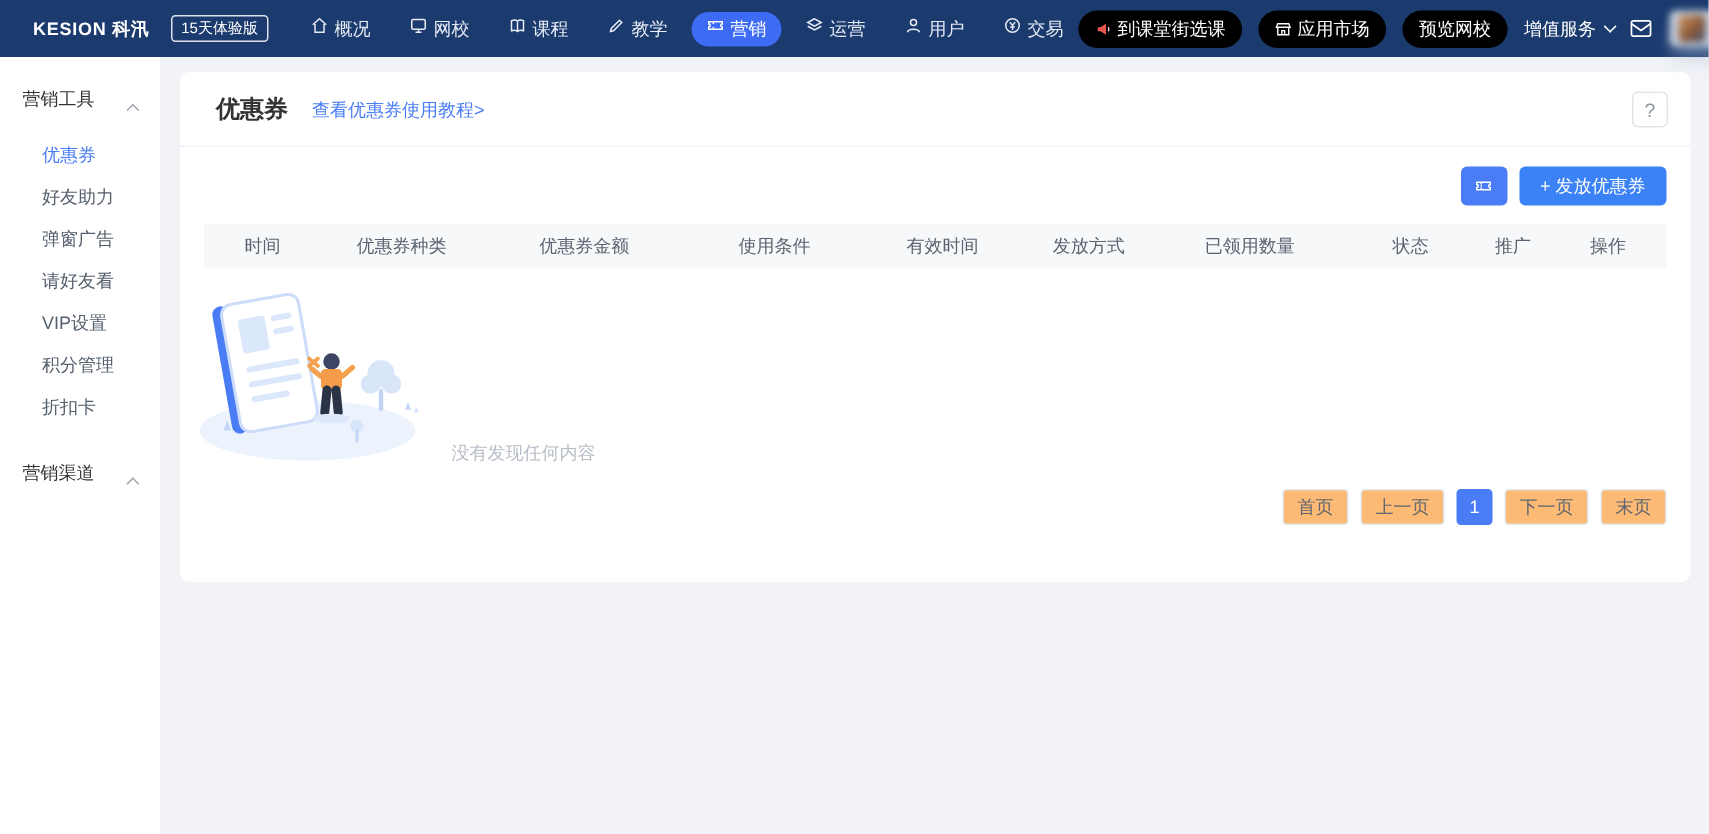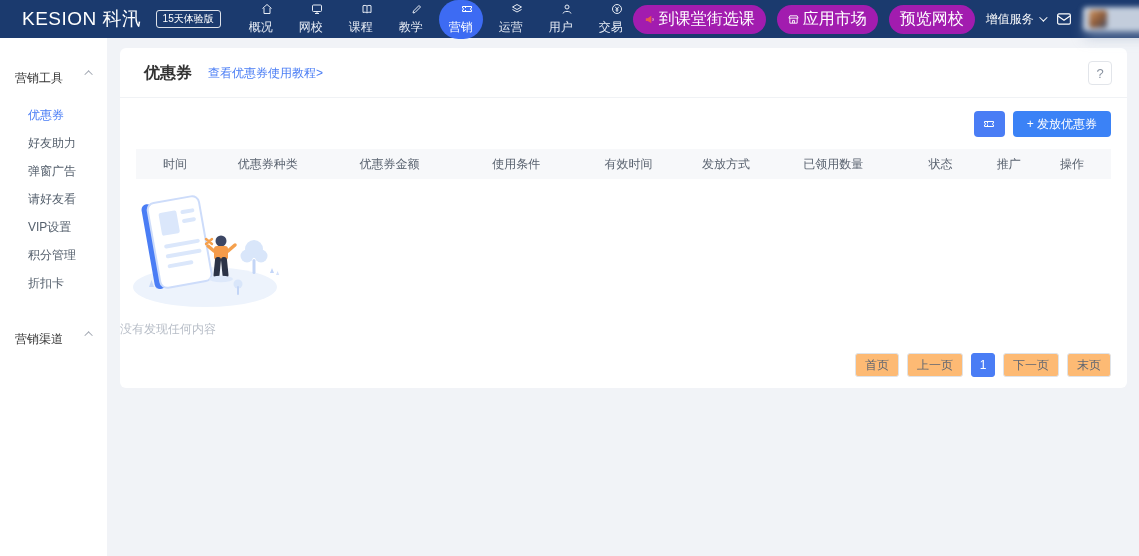--- a/index.html
+++ b/index.html
@@ -1,39 +1,39 @@
 <!DOCTYPE html>
 <html><head>
 <meta charset="utf-8">
 <style>
   * { margin:0; padding:0; box-sizing:border-box; }
   html,body { width:1139px; height:556px; overflow:hidden; font-family:"Liberation Sans","DejaVu Sans",sans-serif; background:#f1f3f7; }
 
   
   .topnav { position:absolute; top:0; left:0; width:1139px; height:38px; background:#1b3a6e; display:flex; align-items:center; padding:0 14px 0 22px; color:#fff; z-index:10; }
-  .logo { font-size:19px; font-weight:normal; letter-spacing:.5px; white-space:nowrap; }
+  .logo { font-size:12px; font-weight:bold; letter-spacing:.5px; white-space:nowrap; }
   .trial-badge { margin-left:14px; font-size:10px; border:1px solid rgba(255,255,255,.85); border-radius:3px; padding:1px 6px; white-space:nowrap; }
   .nav-menu { display:flex; align-items:center; margin-left:18px; gap:6px; }
-  .nav-item { display:flex; align-items:flex-end; gap:4px; font-size:12px; color:#e7ecf5; padding:3px 10px; border-radius:20px; cursor:pointer; white-space:nowrap;flex-direction:column; }
+  .nav-item { display:flex; align-items:flex-start; gap:4px; font-size:12px; color:#e7ecf5; padding:3px 10px; border-radius:20px; cursor:pointer; white-space:nowrap; }
   .nav-item.active { background:#3d6bf3; color:#fff; }
   .nav-item svg { width:12px; height:12px; stroke:currentColor; fill:none; stroke-width:2; }
   .nav-right { margin-left:auto; display:flex; align-items:center; gap:11px; }
-  .pill-btn { display:flex; align-items:center; gap:4px; background:#a21caf; color:#fff; font-size:16px; border:none; border-radius:20px; padding:4px 11px; cursor:pointer; white-space:nowrap; }
+  .pill-btn { display:flex; align-items:center; gap:4px; background:#000000; color:#fff; font-size:12px; border:none; border-radius:20px; padding:4px 11px; cursor:pointer; white-space:nowrap; }
   .pill-btn svg { width:11px; height:11px; }
   .vas { display:flex; align-items:center; gap:5px; font-size:12px; cursor:pointer; white-space:nowrap; }
   .chev-down { width:6px; height:6px; border-right:1.5px solid #fff; border-bottom:1.5px solid #fff; transform:rotate(45deg) translateY(-2px); }
   .mail { display:flex; align-items:center; cursor:pointer; }
   .mail svg { width:16px; height:14px; stroke:#fff; fill:none; stroke-width:1.8; }
   .user-blur { width:256px; height:24px; border-radius:4px; background:rgba(225,231,240,.85); display:flex; align-items:center; gap:7px; padding:0 6px; filter:blur(2.5px); box-shadow:0 9px 12px -2px rgba(160,175,200,.55); }
   .user-avatar { width:18px; height:18px; border-radius:3px; background:linear-gradient(135deg,#d59a66 0%,#8a5a3a 55%,#44506b 100%); }
 
   
   .sidebar { position:absolute; top:38px; left:0; width:107px; height:518px; background:#fff; font-size:12px; }
   .side-section { padding-top:20px; }
-  .side-title { display:flex; align-items:flex-start; justify-content:space-between; padding:0 14px 0 15px; color:#333;margin-top:12px; }
+  .side-title { display:flex; align-items:flex-end; justify-content:space-between; padding:0 14px 0 15px; color:#333; }
   .chev-up { width:6px; height:6px; border-right:1.3px solid #a3a9b3; border-bottom:1.3px solid #a3a9b3; transform:rotate(-135deg) translateY(-2px); }
   .side-items { margin-top:14px; }
   .side-item { height:28px; line-height:28px; padding-left:28px; color:#55606d; cursor:pointer; white-space:nowrap; }
   .side-item.active { color:#4a7df5; }
   .side-section.second { padding-top:22px; }
   .side-section.second .side-items { margin-top:16px; }
 
   
   .content { position:absolute; top:38px; left:107px; width:1032px; height:518px; background:#f1f3f7; padding:10px 12px 0 13px; }
   .card { position:relative; width:1007px; height:340px; background:#fff; border-radius:6px; }
@@ -45,21 +45,21 @@
   .toolbar { display:flex; justify-content:flex-end; align-items:center; gap:8px; padding:13px 16px 10px; }
   .icon-btn { width:31px; height:26px; background:#4a7df5; border:none; border-radius:4px; display:flex; align-items:center; justify-content:center; cursor:pointer; }
   .icon-btn svg { width:14px; height:12px; stroke:#fff; fill:none; stroke-width:2; }
   .primary-btn { height:26px; background:#3b82f6; color:#fff; border:none; border-radius:4px; font-size:12px; padding:0 14px; cursor:pointer; white-space:nowrap; }
   .thead { display:flex; align-items:center; background:#f7f8fa; height:30px; margin:2px 16px 0; font-size:12px; color:#5a6370; }
   .th { text-align:center; }
   .th:nth-child(1){width:8%}.th:nth-child(2){width:11%}.th:nth-child(3){width:14%}
   .th:nth-child(4){width:12%}.th:nth-child(5){width:11%}.th:nth-child(6){width:9%}
   .th:nth-child(7){width:13%}.th:nth-child(8){width:9%}.th:nth-child(9){width:5%}
   .th:nth-child(10){width:8%}
-  .empty-wrap { display:flex; flex-direction:column; align-items:flex-start; padding-top:10px; }
+  .empty-wrap { display:flex; flex-direction:row; align-items:flex-end; padding-top:10px;gap:11px; }
   .empty-text { margin-top:10px; font-size:12px; color:#b7bdc7; }
   .pagination { display:flex; justify-content:flex-end; align-items:center; gap:8px; padding:15px 16px 0; }
   .page-btn { height:24px; padding:0 9px; background:#fdba74; border:1px solid #dfe3e8; border-radius:3px; font-size:12px; color:#5f6672; cursor:pointer; white-space:nowrap; }
   .page-btn.current { width:24px; padding:0; background:#4a7df5; border-color:#4a7df5; color:#fff; }
 </style>
 </head>
 <body>
 
 <header class="topnav">
   <div class="logo">KESION 科汛</div>

